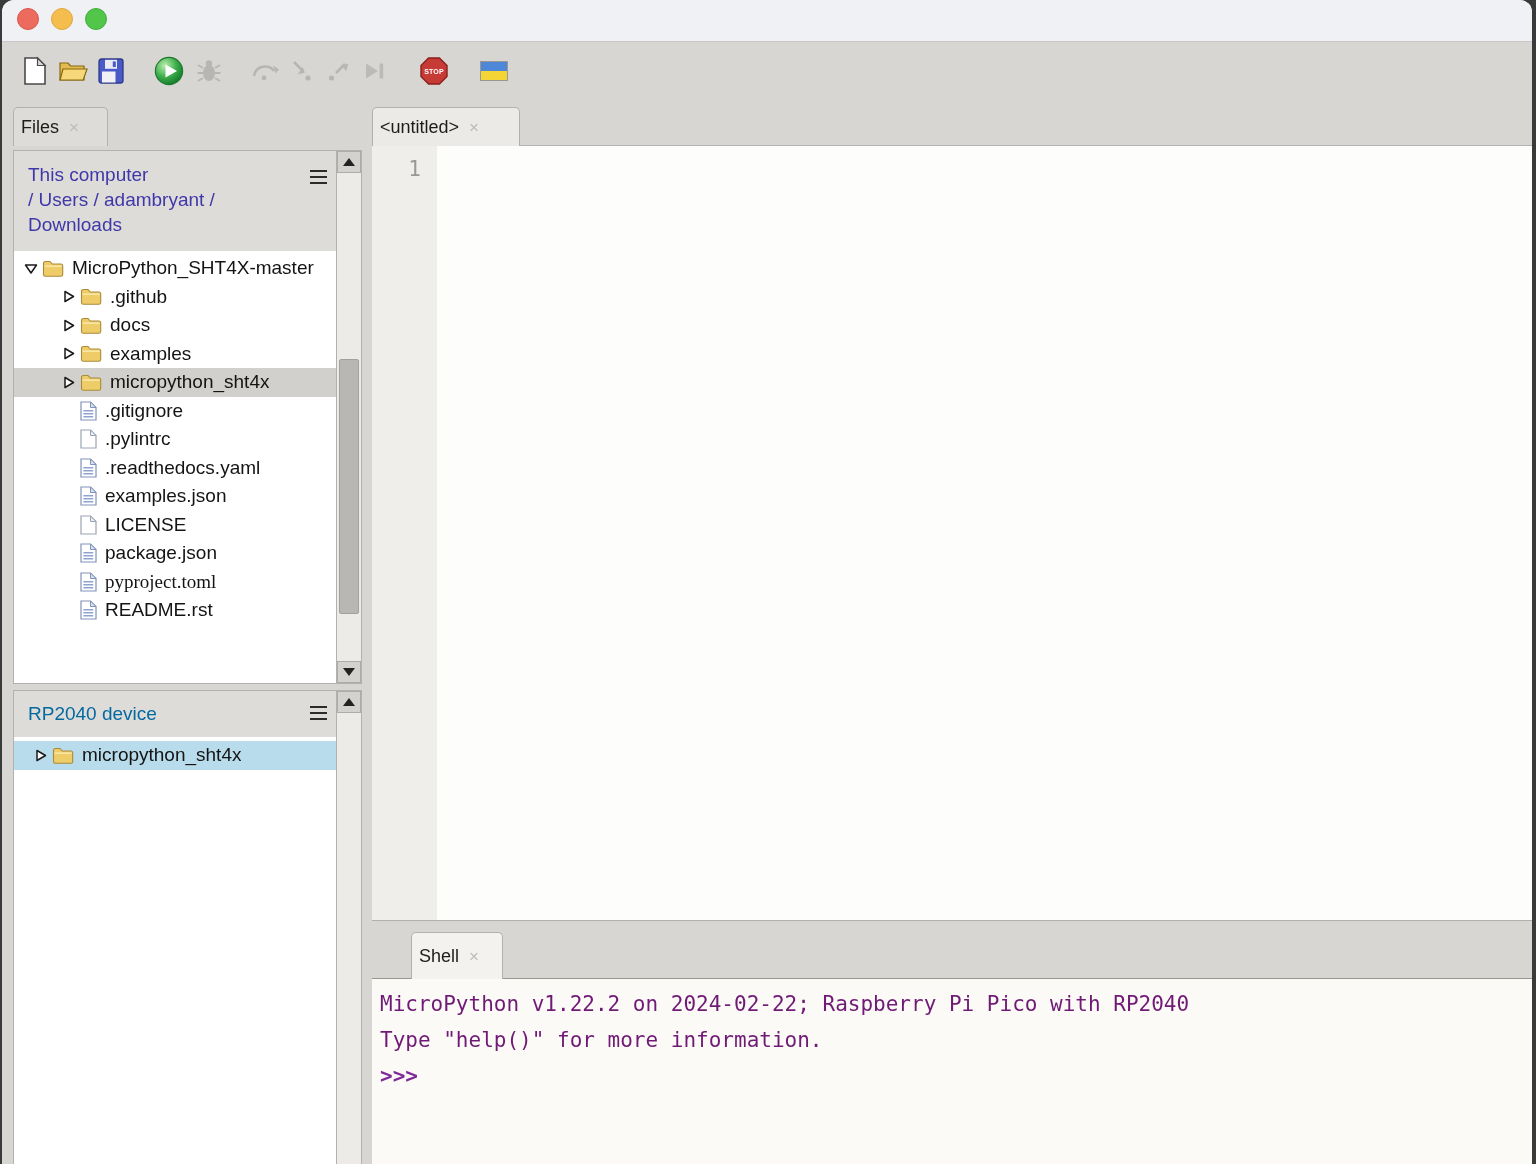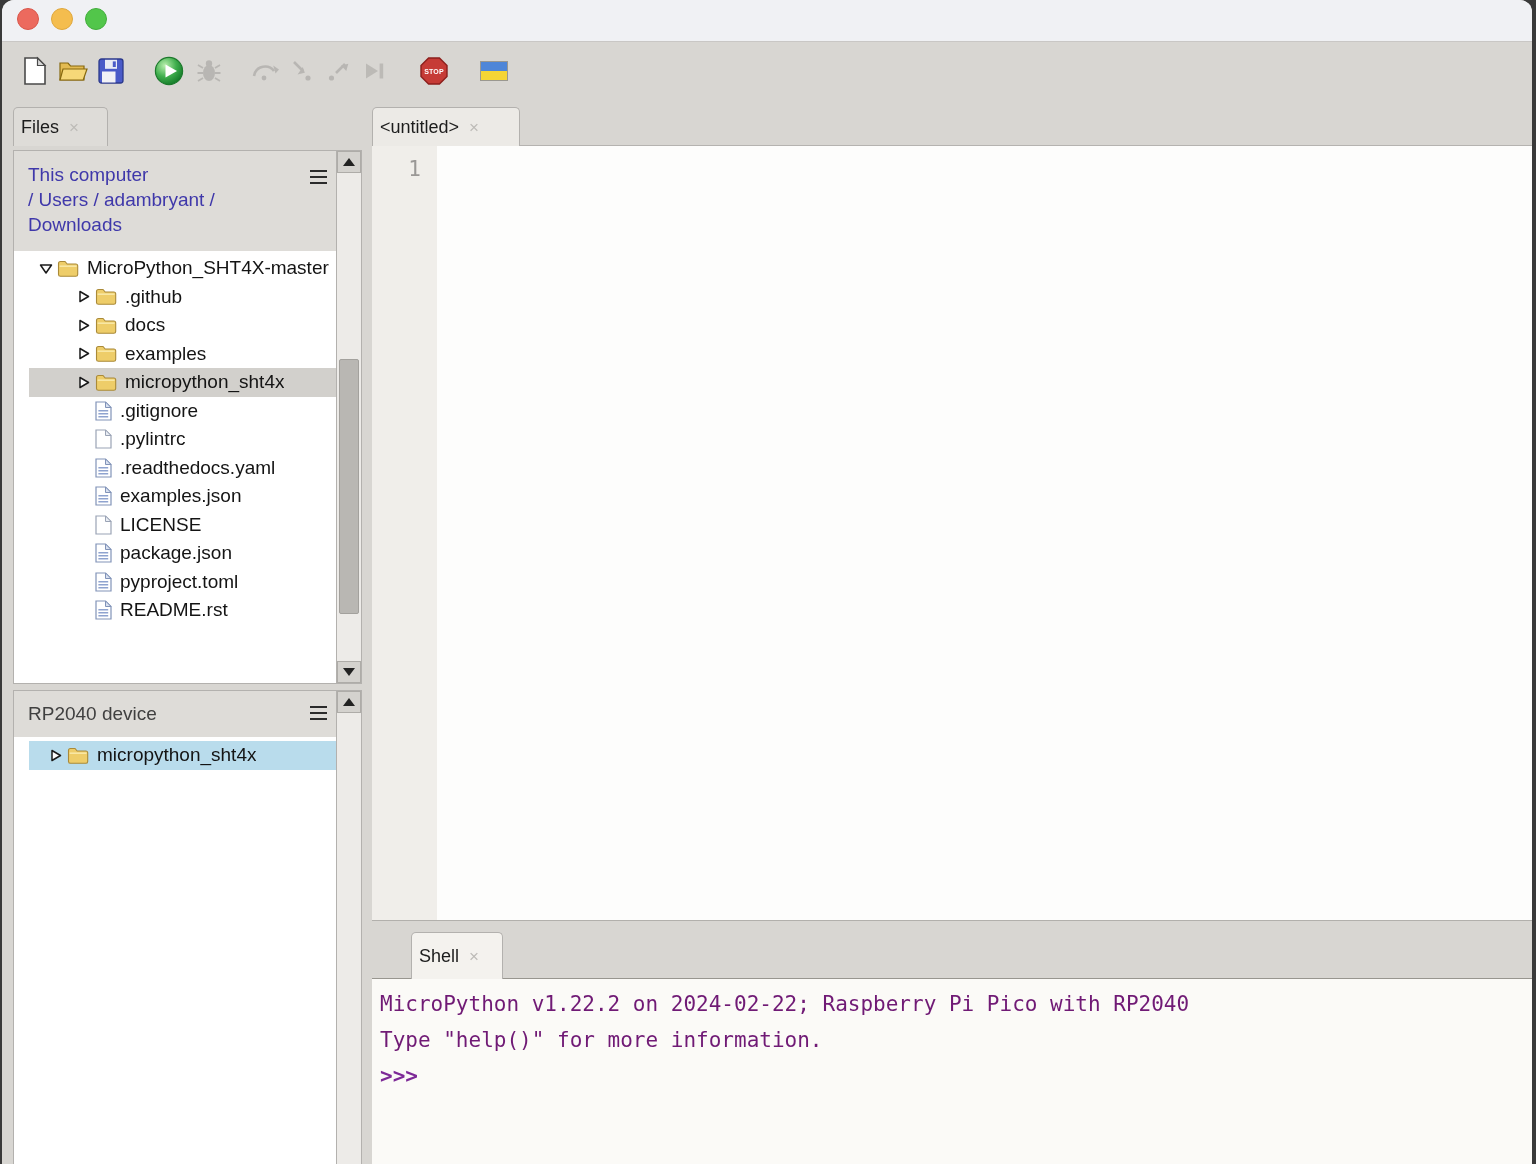--- a/index.html
+++ b/index.html
@@ -32,28 +32,28 @@
 
   
   .panel { position:absolute; border:1px solid #b3b1ae; background:#fff; overflow:hidden; }
   #files-panel  { left:11px; top:150px; width:349px; height:534px; }
   #device-panel { left:11px; top:690px; width:349px; height:474px; border-bottom:none; }
 
   .panel-header { position:absolute; left:0; top:0; right:25px; background:#dedcd8; }
   #files-header { height:100px; padding:11px 40px 0 14px; }
   #device-header{ height:46px; display:flex; align-items:center; padding-left:14px; }
   .crumb-line { color:#3f38aa; font-size:19px; line-height:25px; white-space:nowrap; }
-  .panel-title { color:#404040; font-size:19px; }
+  .panel-title { color:#0369a1; font-size:19px; }
 
   .hamburger { position:absolute; width:17px; cursor:pointer; }
   .hamburger i { display:block; height:2.4px; background:#2b2b2b; margin-bottom:3.4px; }
   #files-menu  { right:34px; top:19px; }
   #device-menu { right:34px; top:15px; }
 
-  .treebox { position:absolute; left:0; right:25px; bottom:0; background:#fff; overflow:hidden;margin-left:15px; }
+  .treebox { position:absolute; left:0; right:25px; bottom:0; background:#fff; overflow:hidden; }
   #files-tree  { top:100px; padding-top:3px; }
   #device-tree { top:46px;  padding-top:4px; }
   .tree-row { height:28.5px; display:flex; align-items:center; font-size:19px; color:#141414;
               white-space:nowrap; overflow:hidden; cursor:default; }
   .tree-row .exp { width:22px; flex:0 0 22px; }
   .tree-row .exp-sp { width:22px; flex:0 0 22px; }
   .tree-row .fic { margin-right:8px; flex:0 0 auto; }
   .sel-gray { background:#d2d0cc; }
   .sel-blue { background:#b9dcec; }
 
@@ -337,21 +337,21 @@
           </svg>
           <span class="lbl">LICENSE</span>
         </div>
         <div class="tree-row" style="padding-left: 44px;">
           <span class="exp-sp"></span>
           <svg class="fic" width="17" height="20">
             <use href="#sym-file-text"></use>
           </svg>
           <span class="lbl">package.json</span>
         </div>
-        <div class="tree-row" style="padding-left: 44px;">
+        <div class="tree-row" style="padding-left: 44px; font-family: Liberation Serif, serif;">
           <span class="exp-sp"></span>
           <svg class="fic" width="17" height="20">
             <use href="#sym-file-text"></use>
           </svg>
           <span class="lbl">pyproject.toml</span>
         </div>
         <div class="tree-row" style="padding-left: 44px;">
           <span class="exp-sp"></span>
           <svg class="fic" width="17" height="20">
             <use href="#sym-file-text"></use>

